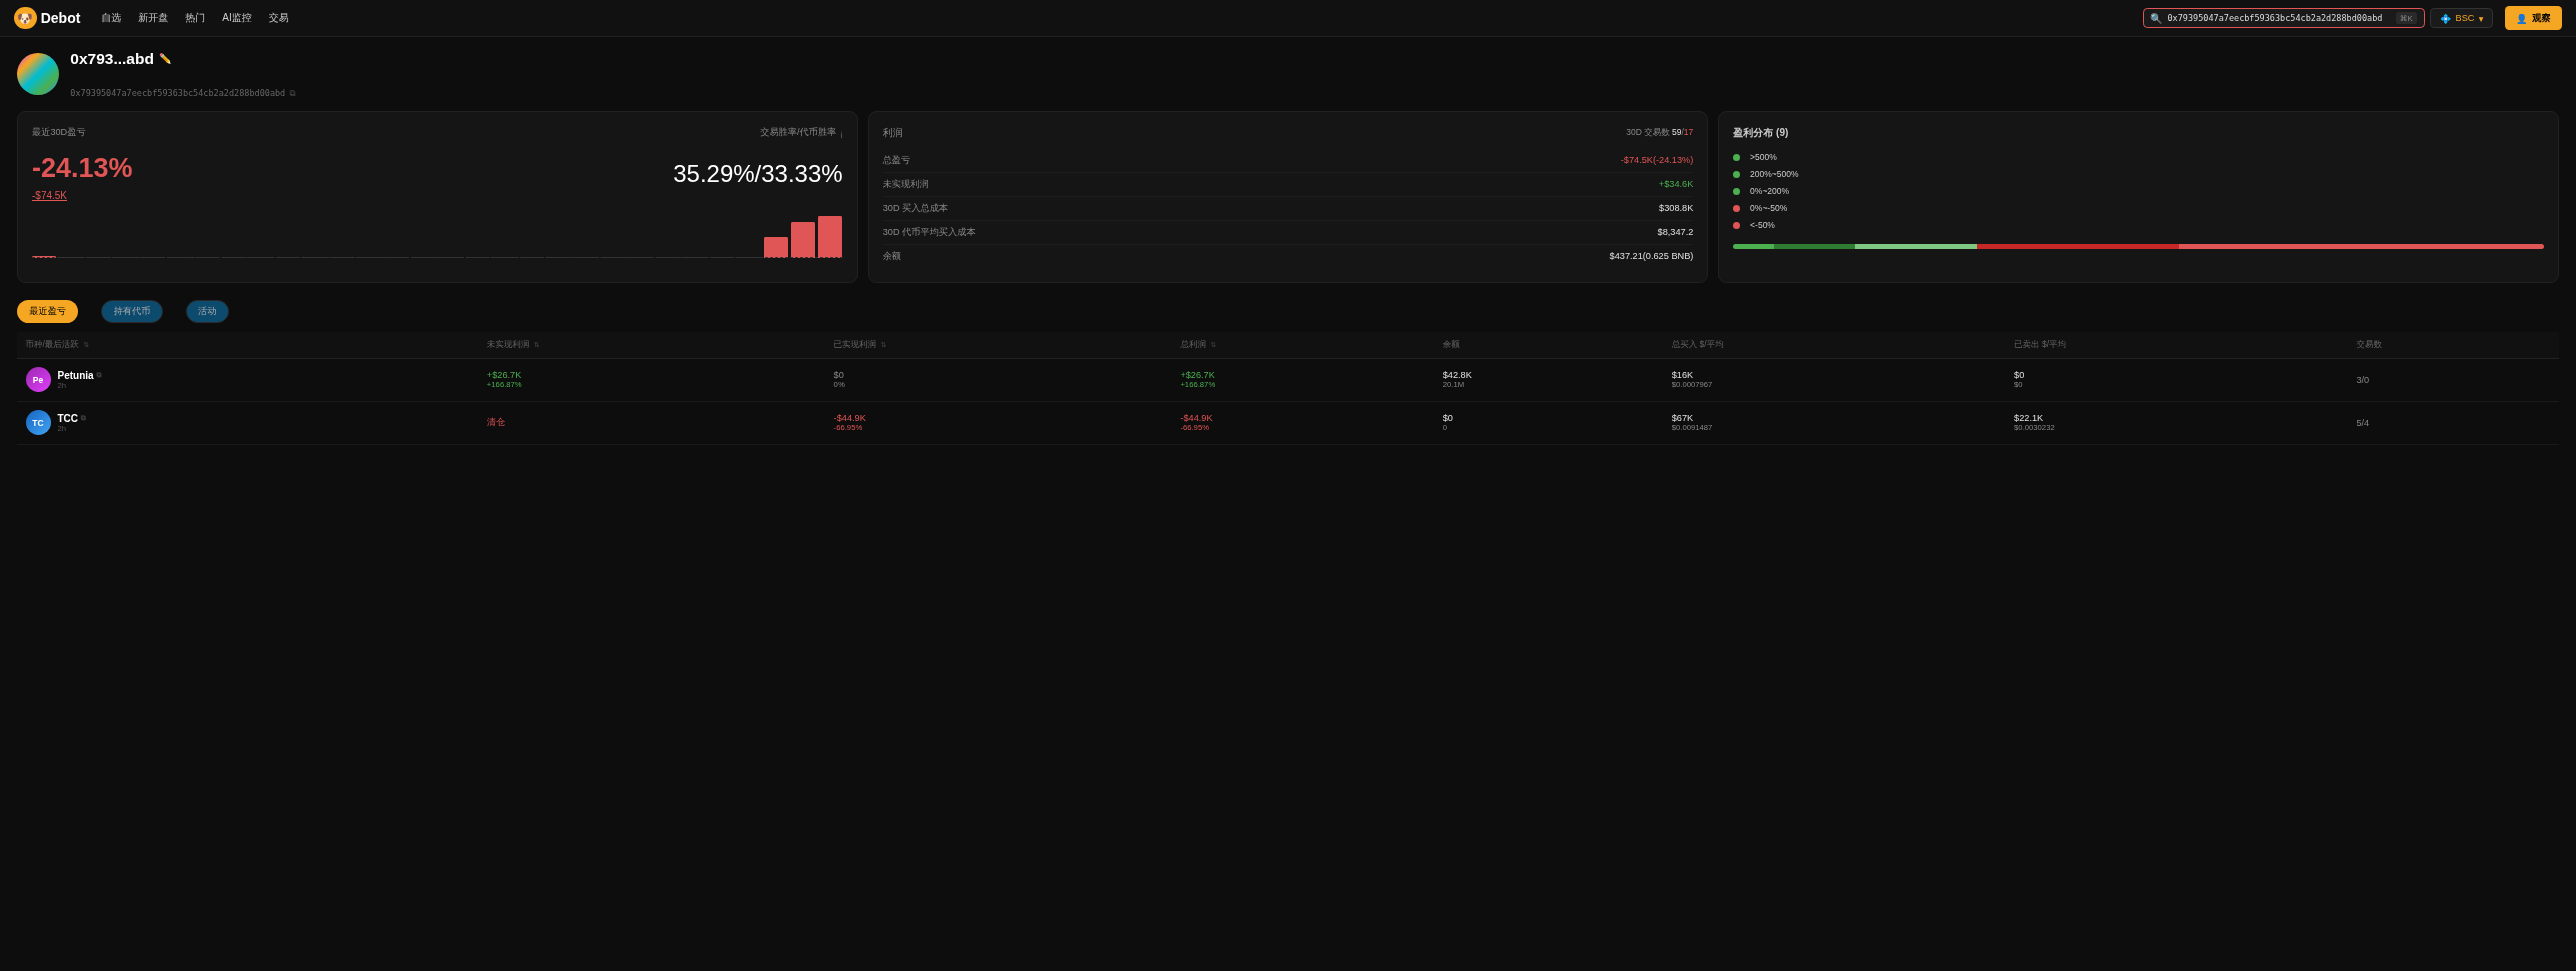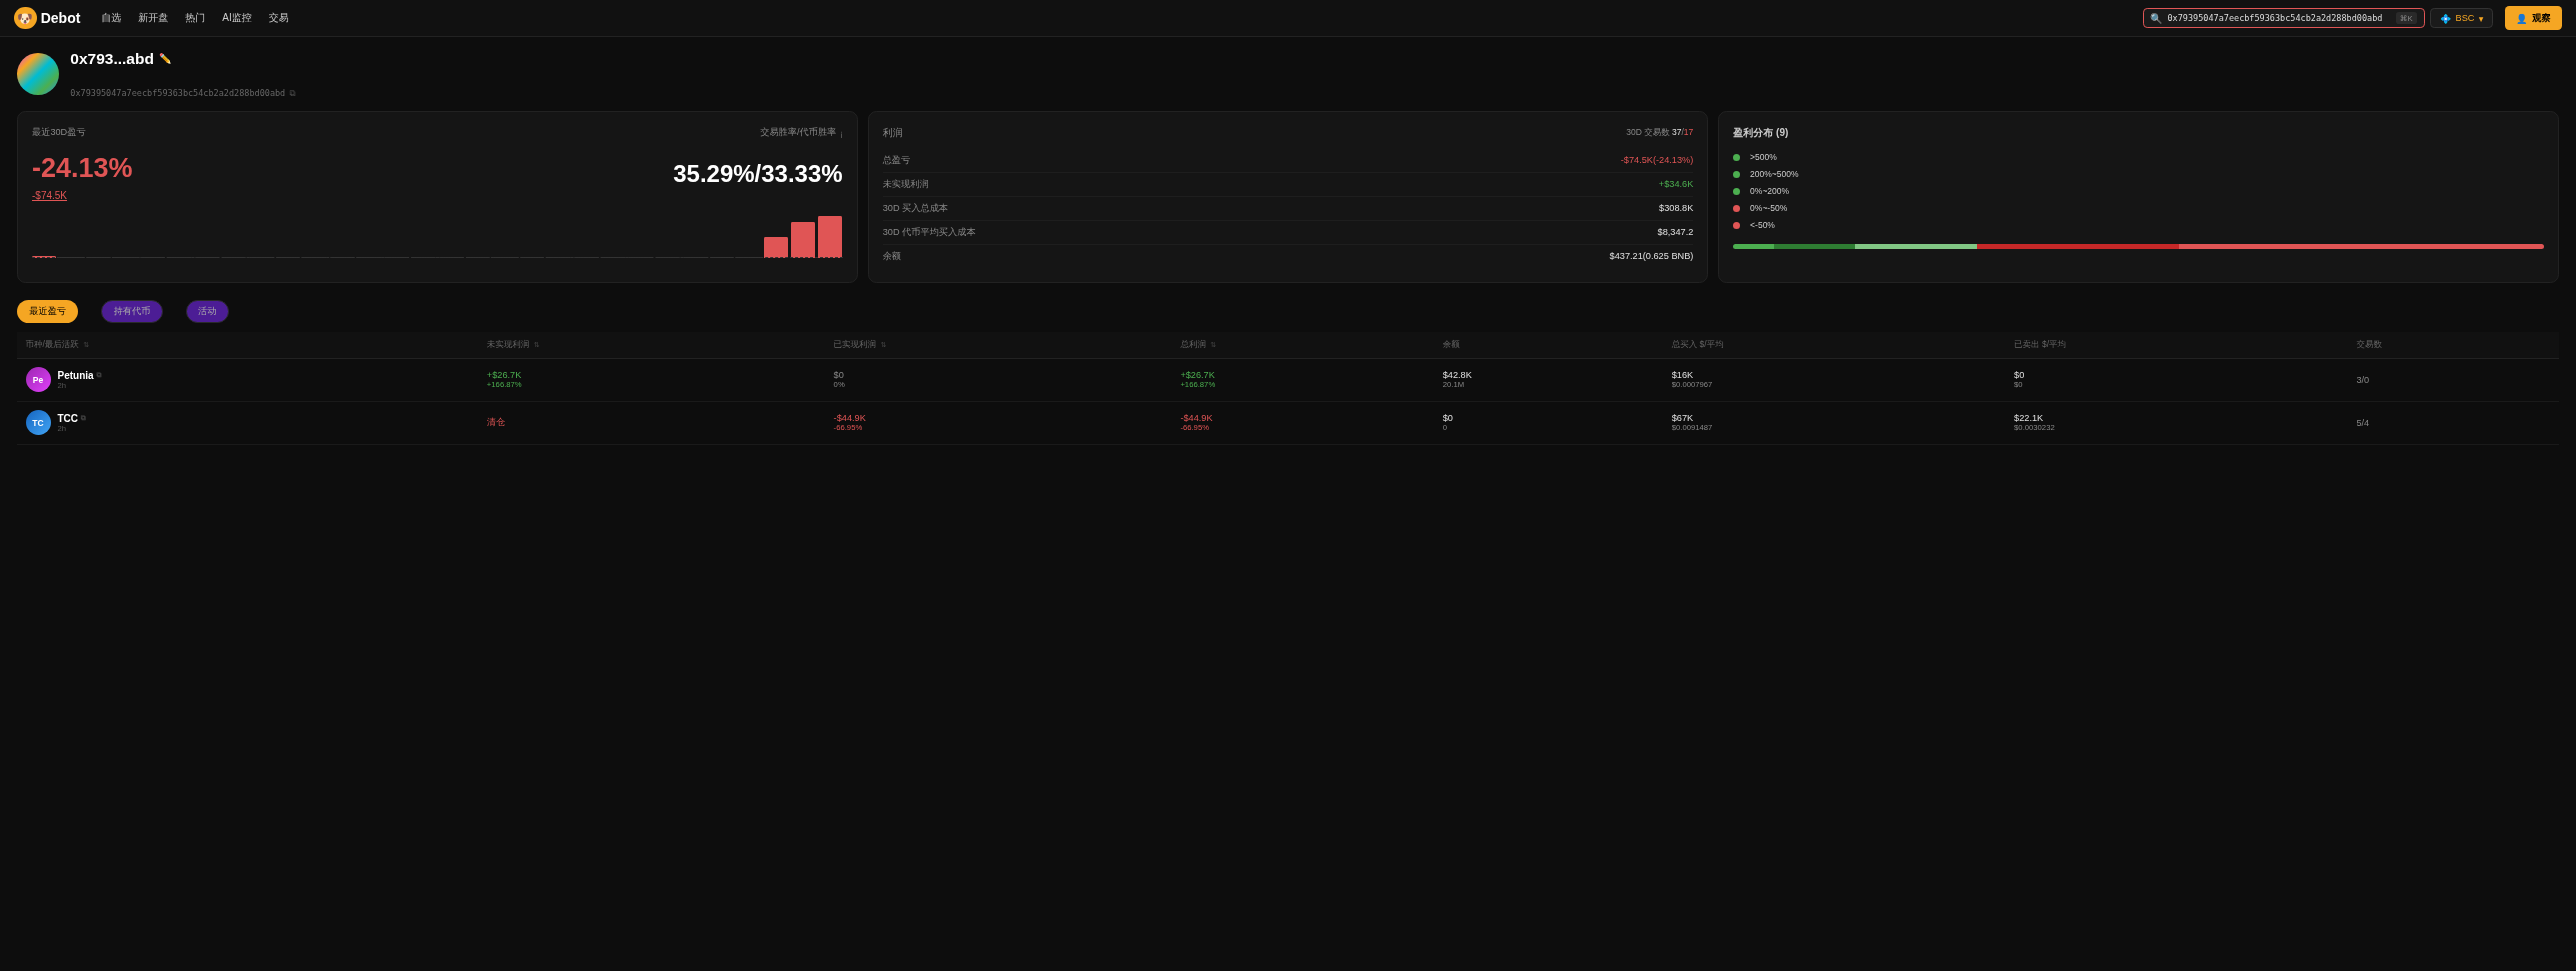--- a/index.html
+++ b/index.html
@@ -196,21 +196,21 @@
       font-weight: 700;
       margin: 5.6px 0;
     }
     .sub-value {
       color: #e05555;
       font-size: 10px;
       text-decoration: underline;
     }
     .win-rate {
       font-size: 24px;
-      font-weight: 700;
+      font-weight: 400;
       color: #fff;
       text-align: right;
     }
     .info-icon {
       color: #666;
       font-size: 8.5px;
       cursor: pointer;
     }
 
     
@@ -308,21 +308,21 @@
       cursor: pointer;
       font-size: 9.2px;
       font-weight: 500;
       border: 0.7px solid transparent;
     }
     .tab.active {
       background: #f5a623;
       color: #000;
     }
     .tab.inactive {
-      background: #4c1d95;
+      background: #0c4a6e;
       color: #aaa;
       border-color: #2a2a2a;
     }
 
     
     .table-container {
       padding: 0 17px;
     }
     .data-table {
       width: 100%;
@@ -486,21 +486,21 @@
         <div class="bar neg" style="height: 42px;"></div>
       </div>
   </div>
 
   <div class="stat-card">
     <div class="card-header-row">
       <span style="color:#888;font-size:10px;">利润</span>
       <div class="trades-badge">
         <span>30D 交易数</span>
         <span class="white" style="color:#e0e0e0;"> </span>
-        <span style="color:#e0e0e0;">37</span>/<span class="red" style="color:#e05555;">17</span>
+        <span style="color:#e0e0e0;">59</span>/<span class="red" style="color:#e05555;">17</span>
       </div>
     </div>
     <div>
       <div class="profit-row">
         <span class="profit-label">总盈亏</span>
         <span class="profit-value red">-$74.5K(-24.13%)</span>
       </div>
       <div class="profit-row">
         <span class="profit-label">未实现利润</span>
         <span class="profit-value green">+$34.6K</span>

